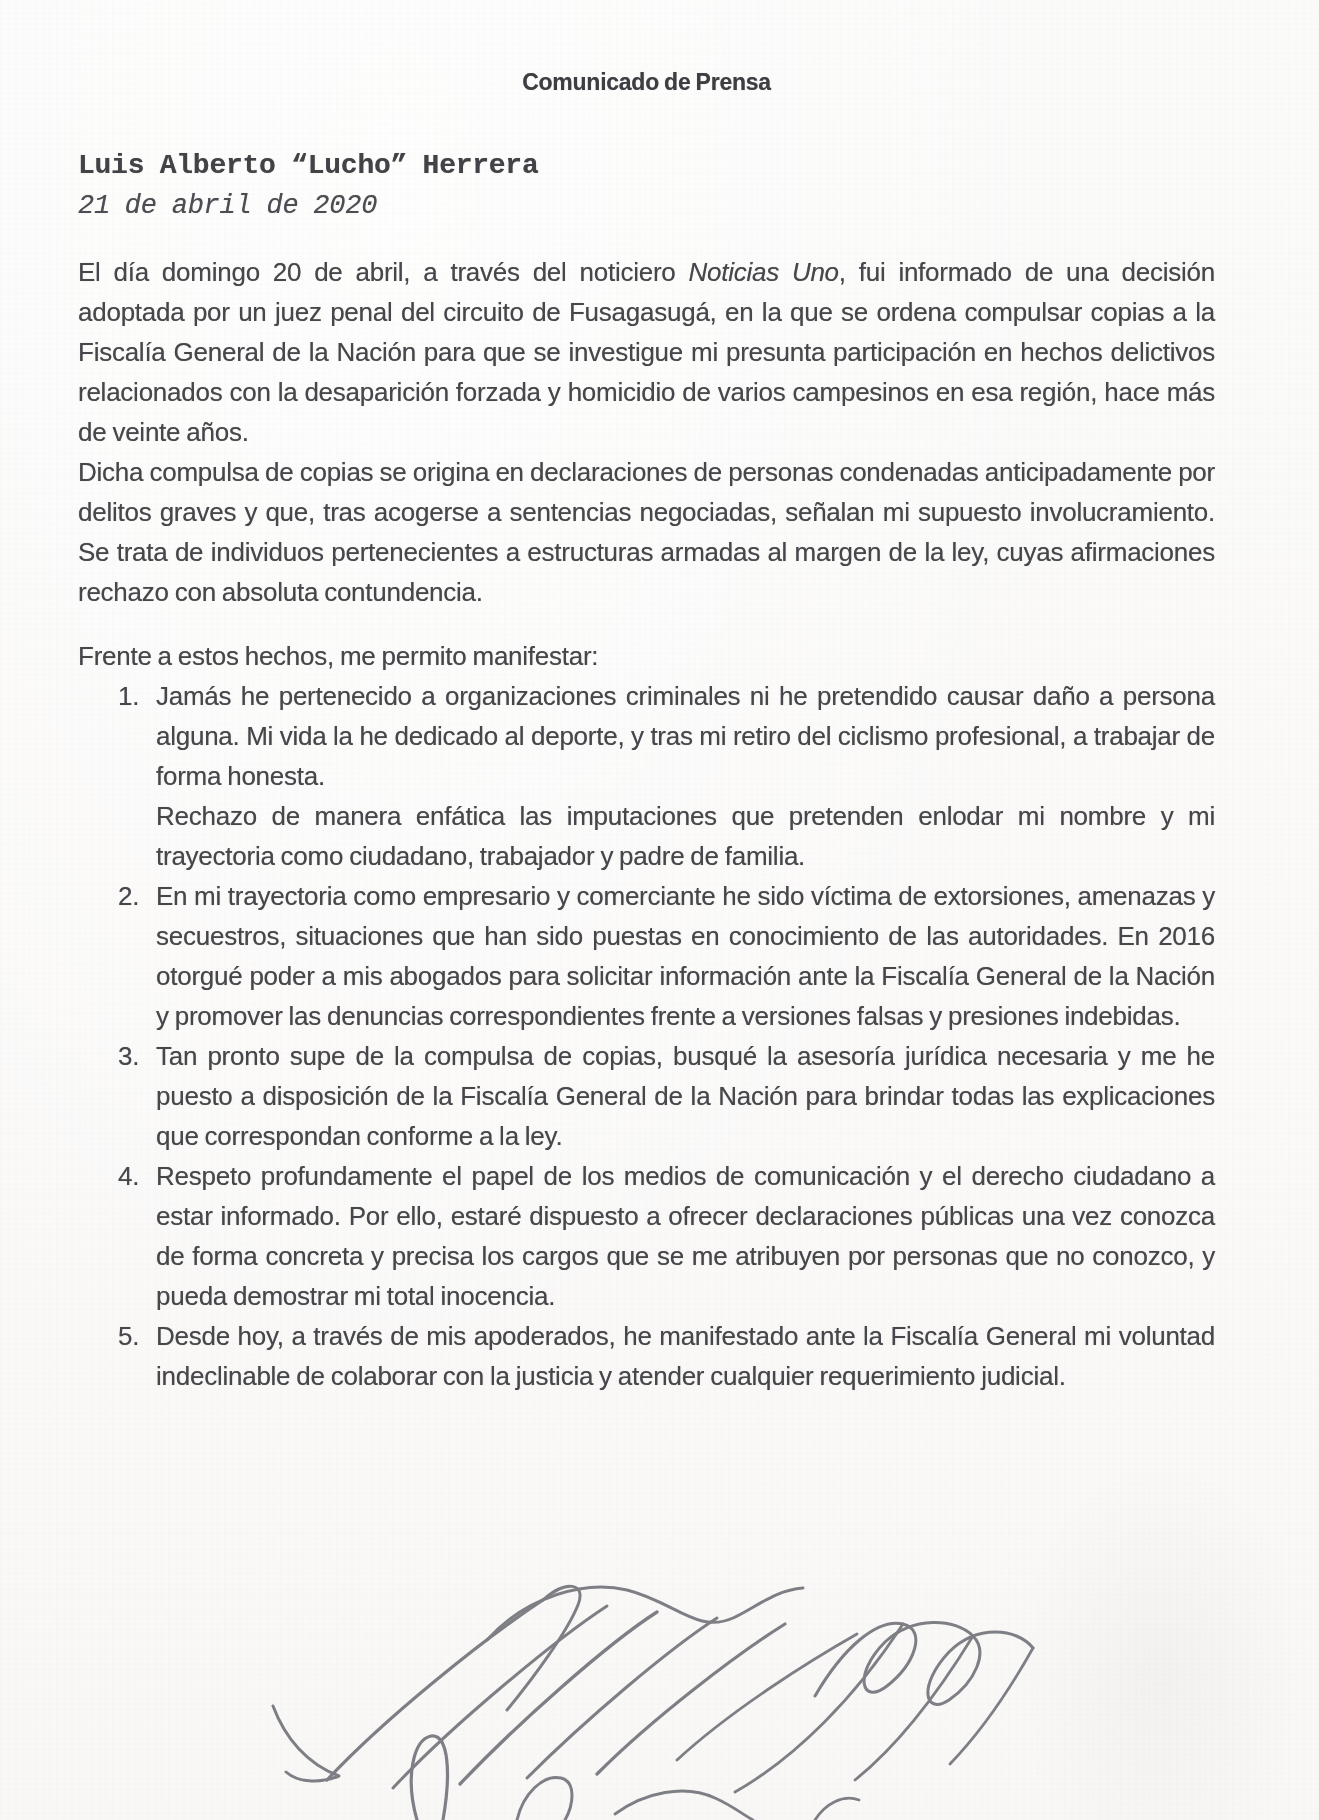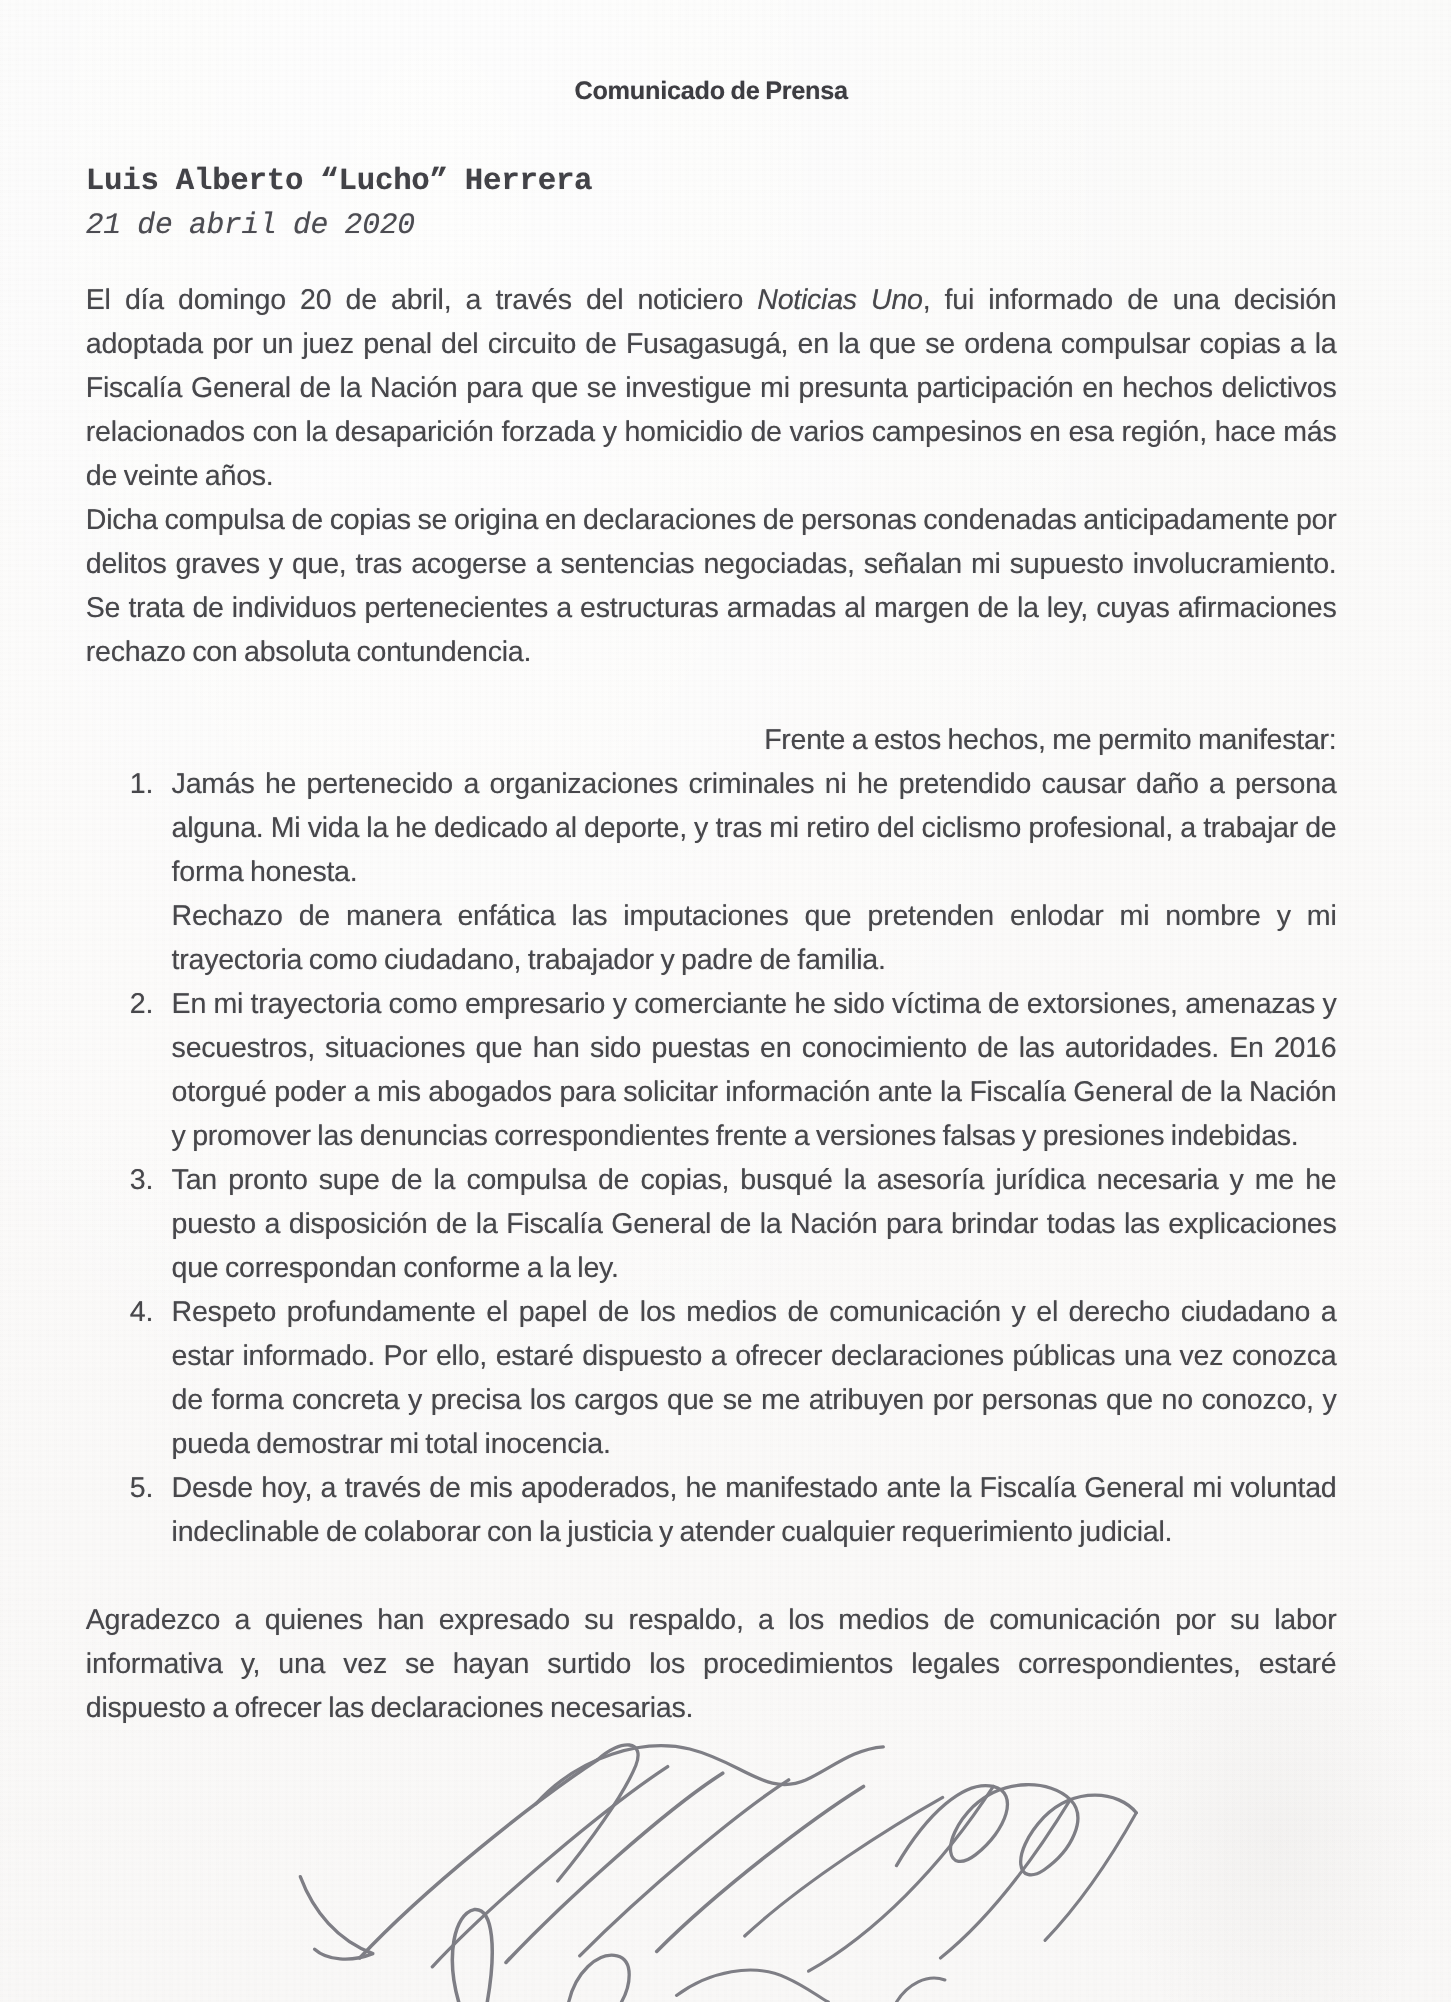--- a/index.html
+++ b/index.html
@@ -58,21 +58,21 @@
   }
   .date {
     font-style: italic;
     margin: 0;
     font-size: 27px;
     color: #4c4c52;
     text-align: left;
   }
   .body-par { margin: 0; }
   .first-par { margin-top: 26px; }
-  .list-intro { margin-top: 40px; text-align: right; }
+  .list-intro { margin-top: 24px; text-align: left; }
   .closing { margin-top: 40px; }
   .num-list {
     margin: 0;
     padding: 0;
     list-style: none;
   }
   .num-list li {
     position: relative;
     padding-left: 78px;
   }
@@ -145,21 +145,20 @@
       </div>
     </li>
     <li>
       <span class="li-num">5.</span>
       <div class="li-body">
         <p>Desde hoy, a través de mis apoderados, he manifestado ante la Fiscalía General mi voluntad indeclinable de colaborar con la justicia y atender cualquier requerimiento judicial.</p>
       </div>
     </li>
   </ol>
 
-  <p class="body-par closing">Agradezco a quienes han expresado su respaldo, a los medios de comunicación por su labor informativa y, una vez se hayan surtido los procedimientos legales correspondientes, estaré dispuesto a ofrecer las declaraciones necesarias.</p>
 
 </div>
 
 <svg class="signature" viewBox="0 0 810 242" xmlns="http://www.w3.org/2000/svg" aria-hidden="true">
 
   <path d="M 72 202 C 130 140 230 60 288 22" stroke-width="3.2"></path>
   <path d="M 138 210 C 196 148 300 62 352 28" stroke-width="3.0"></path>
   <path d="M 205 206 C 262 146 352 66 402 34" stroke-width="3.3"></path>
   <path d="M 272 200 C 330 142 415 70 462 40" stroke-width="3.0"></path>
   <path d="M 342 196 C 398 140 482 76 530 46" stroke-width="3.2"></path>

